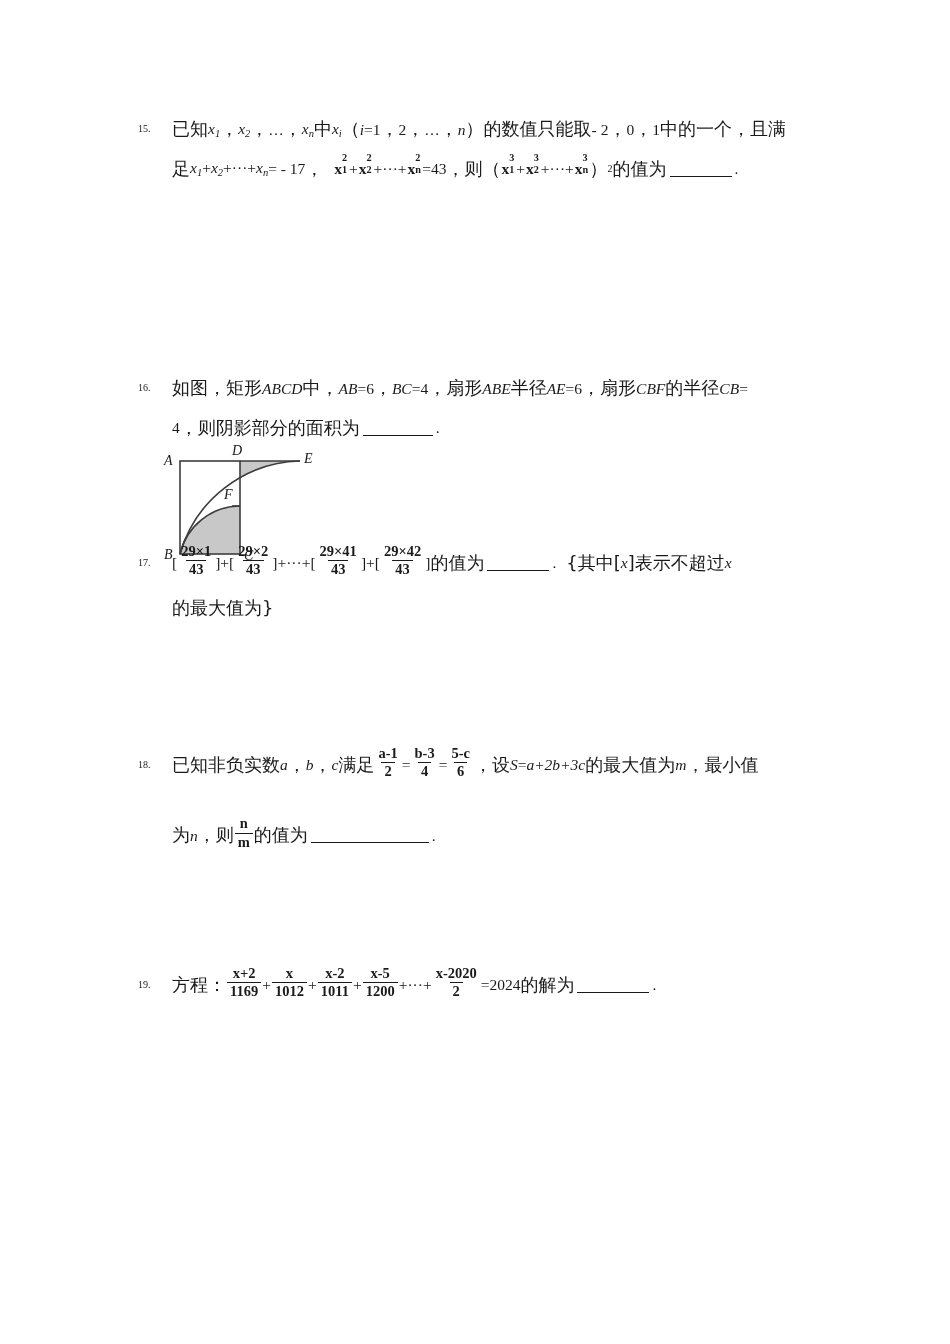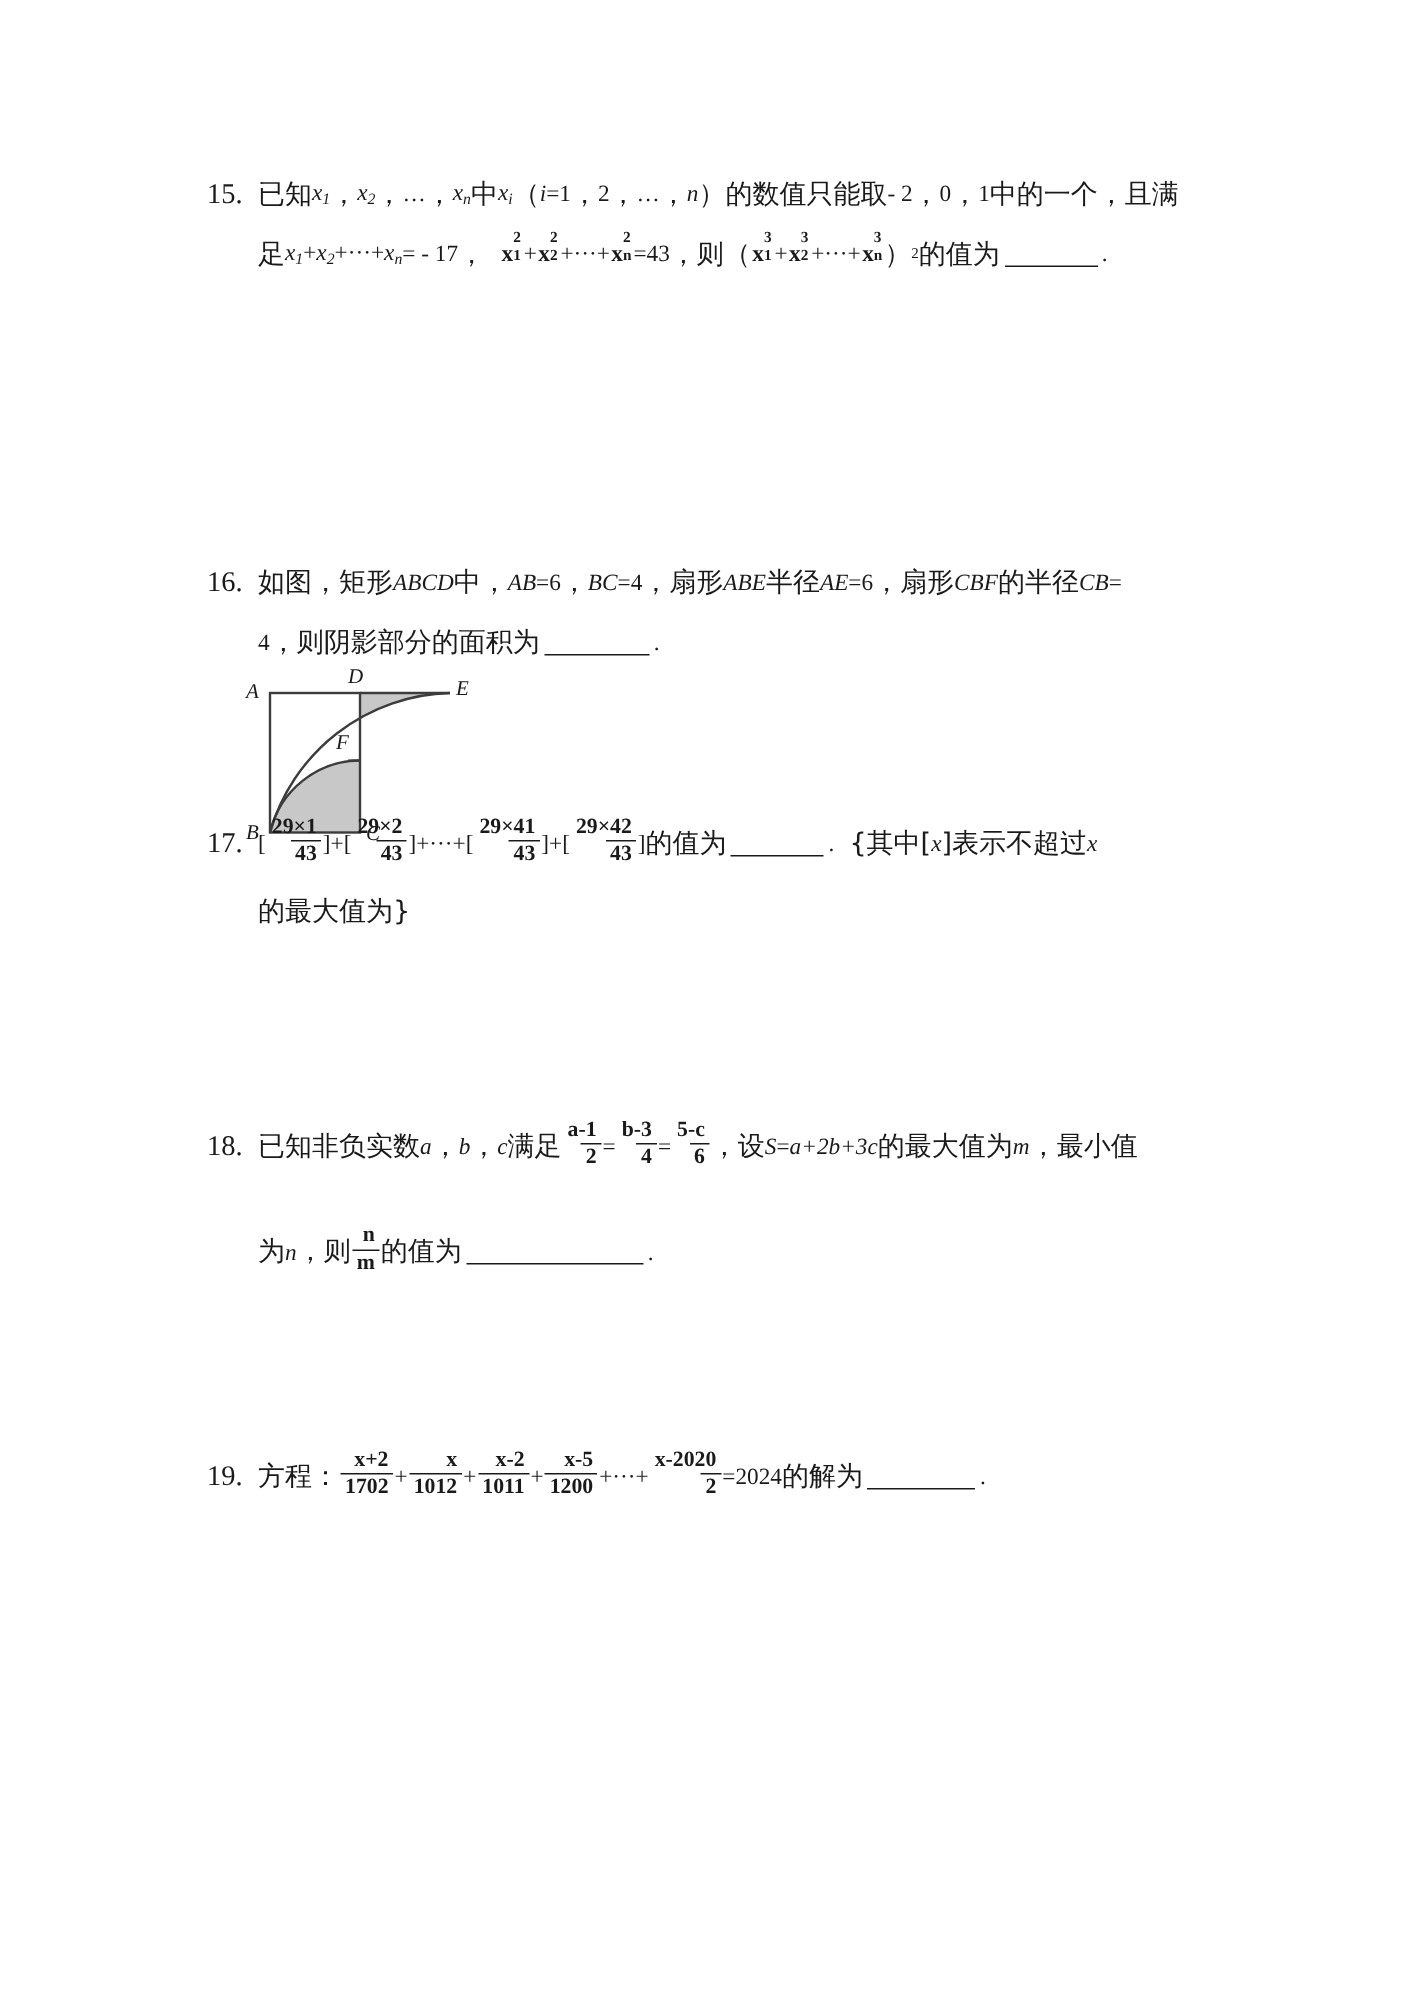--- a/index.html
+++ b/index.html
@@ -37,21 +37,21 @@
     display: flex;
     align-items: center;
     flex-wrap: nowrap;
     white-space: nowrap;
     font-size: 15.5px;
     line-height: 1.25;
   }
   .pnum {
     display: inline-block;
     min-width: 34px;
-    font-size: 19px;
+    font-size: 10px;
     letter-spacing: 0;
   }
   .indent { display: inline-block; min-width: 34px; }
 
   .cn { font-family: "DejaVu Sans", "Liberation Sans", sans-serif; font-size: 18px; }
   .it { font-style: italic; font-family: "Liberation Serif", serif; }
   .rm { font-family: "Liberation Serif", serif; }
   .up { font-family: "Liberation Serif", serif; font-style: normal; }
   .sp3 { display: inline-block; width: 10px; }
 
@@ -83,21 +83,21 @@
     left: 100%;
     font-size: 0.66em;
     font-weight: 600;
   }
   .pw.w { margin-right: 7px; }
 
   
   .frac {
     display: inline-flex;
     flex-direction: column;
-    align-items: flex-end;
+    align-items: center;
     vertical-align: middle;
     margin: 0 1px;
     font-family: "Liberation Serif", serif;
     line-height: 1.08;
     position: relative;
     top: -0.15em;
   }
   .frac .num {
     padding: 0 3px 1px 3px;
     font-size: 14.5px;
@@ -378,21 +378,21 @@
         <span class="rm">.</span>
       </div>
     </div>
 
     <div class="problem" id="p19" style="top:850px;">
       <div class="pline">
         <span class="pnum rm">19.</span>
         <span class="cn">方程：</span>
         <span class="frac">
           <span class="num">x+2</span>
-          <span class="den">1702</span>
+          <span class="den">1169</span>
         </span>
         <span class="rm">+</span>
         <span class="frac">
           <span class="num">x</span>
           <span class="den">1012</span>
         </span>
         <span class="rm">+</span>
         <span class="frac">
           <span class="num">x-2</span>
           <span class="den">1011</span>

